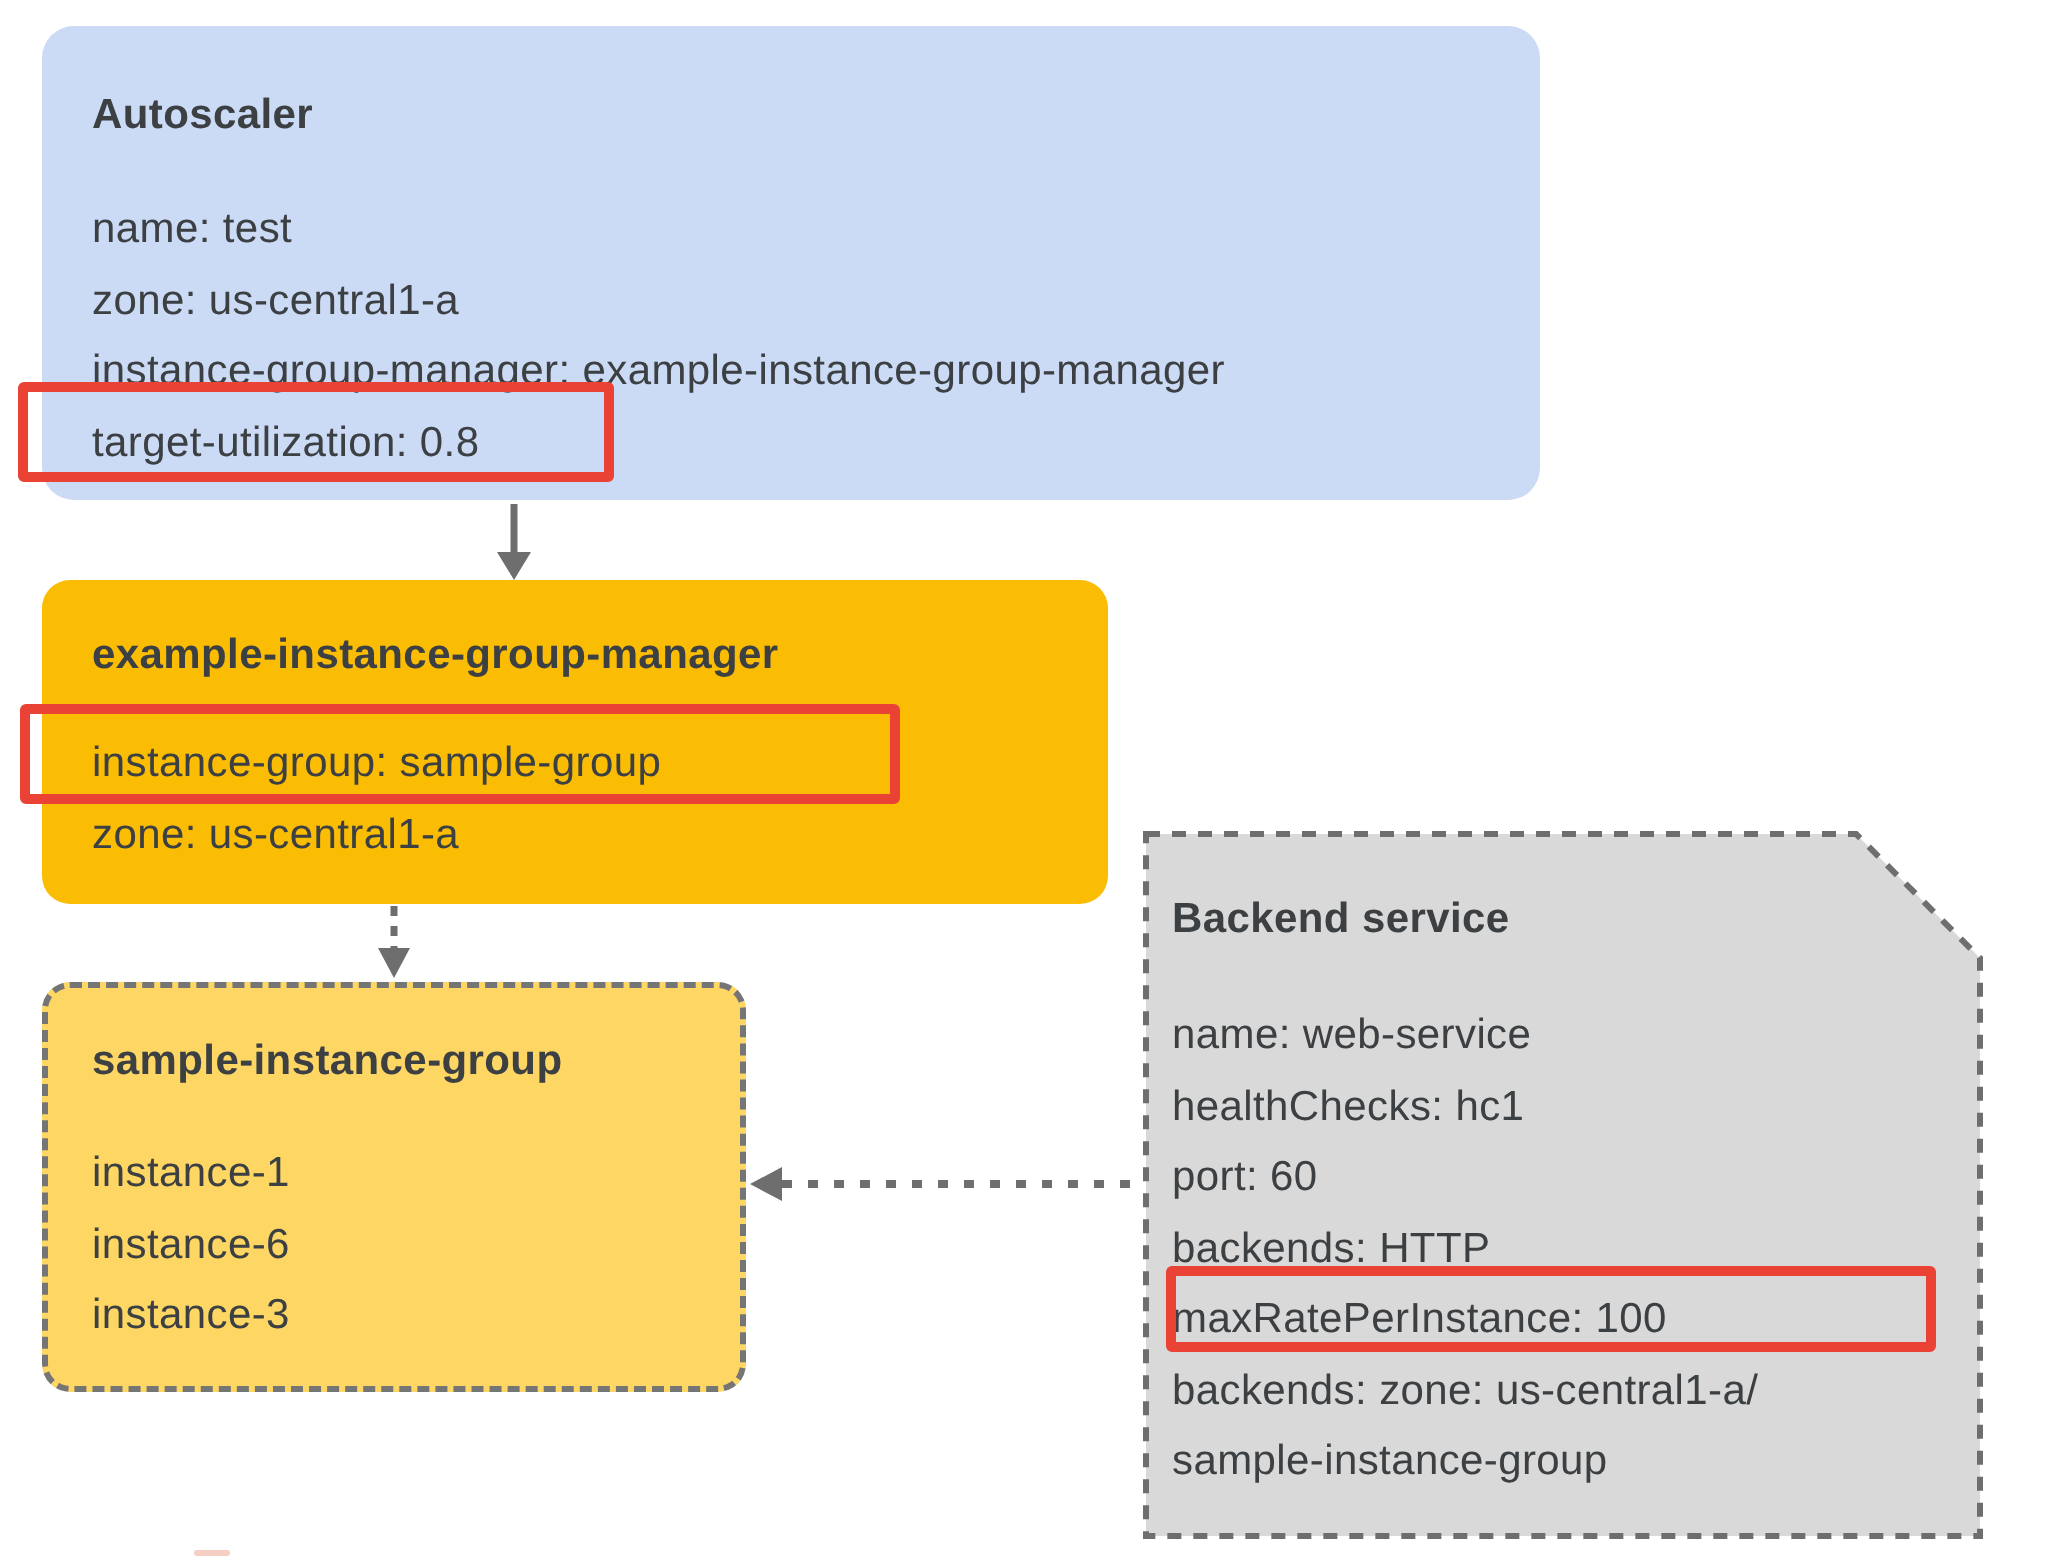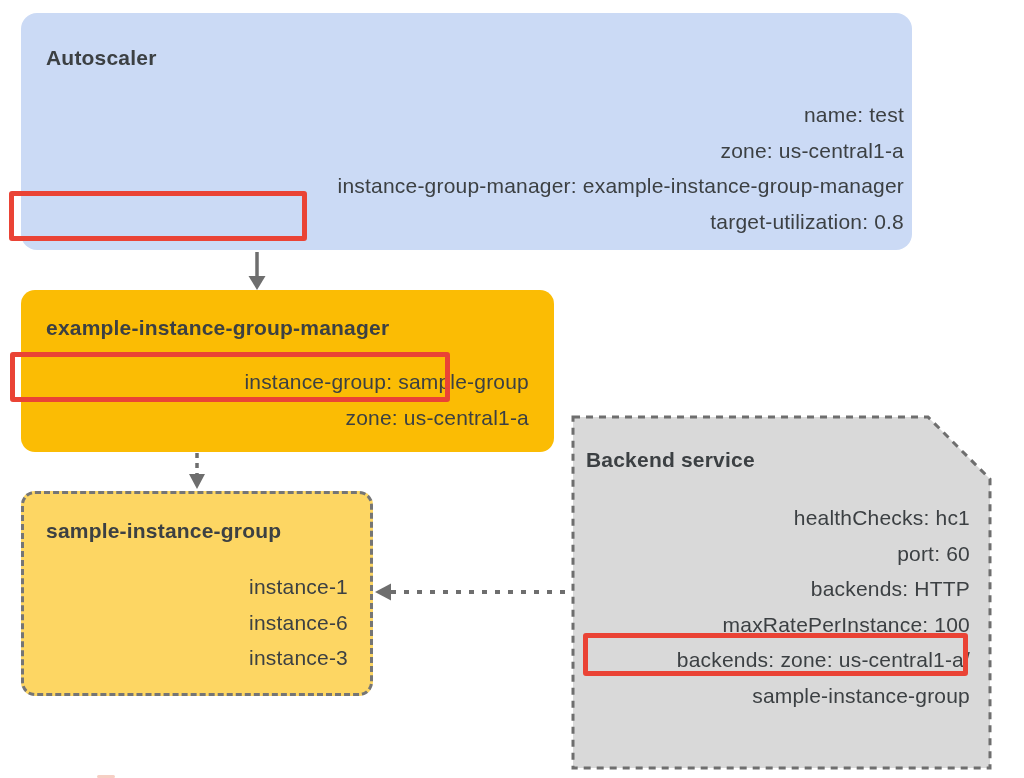--- a/index.html
+++ b/index.html
@@ -30,30 +30,29 @@
   .box-title {
     font-size: 21px;
     font-weight: 700;
     line-height: 27px;
     letter-spacing: 0.2px;
   }
   .box-lines {
     font-size: 21px;
     line-height: 35.5px;
     letter-spacing: 0.2px;
-    text-align: right;
   }
   .autoscaler-box {
     left: 21px;
     top: 13px;
-    width: 891px;
+    width: 749px;
     height: 237px;
     border-radius: 16px;
     background: #cbdaf5;
-    padding: 31px 8px 0 25px;
+    padding: 31px 31px 0 25px;
   }
   .autoscaler-box .box-lines { margin-top: 26px; }
 
   .manager-box {
     left: 21px;
     top: 290px;
     width: 533px;
     height: 162px;
     border-radius: 14px;
     background: #fbbc04;
@@ -151,20 +150,21 @@
     <div class="box-lines">
       <div>instance-1</div>
       <div>instance-6</div>
       <div>instance-3</div>
     </div>
   </div>
 
   <div class="box backend-text">
     <div class="box-title">Backend service</div>
     <div class="box-lines">
+      <div>name: web-service</div>
       <div>healthChecks: hc1</div>
       <div>port: 60</div>
       <div>backends: HTTP</div>
       <div>maxRatePerInstance: 100</div>
       <div>backends: zone: us-central1-a/</div>
       <div>sample-instance-group</div>
     </div>
   </div>
 
   <div class="highlight hl-target-utilization"></div>

